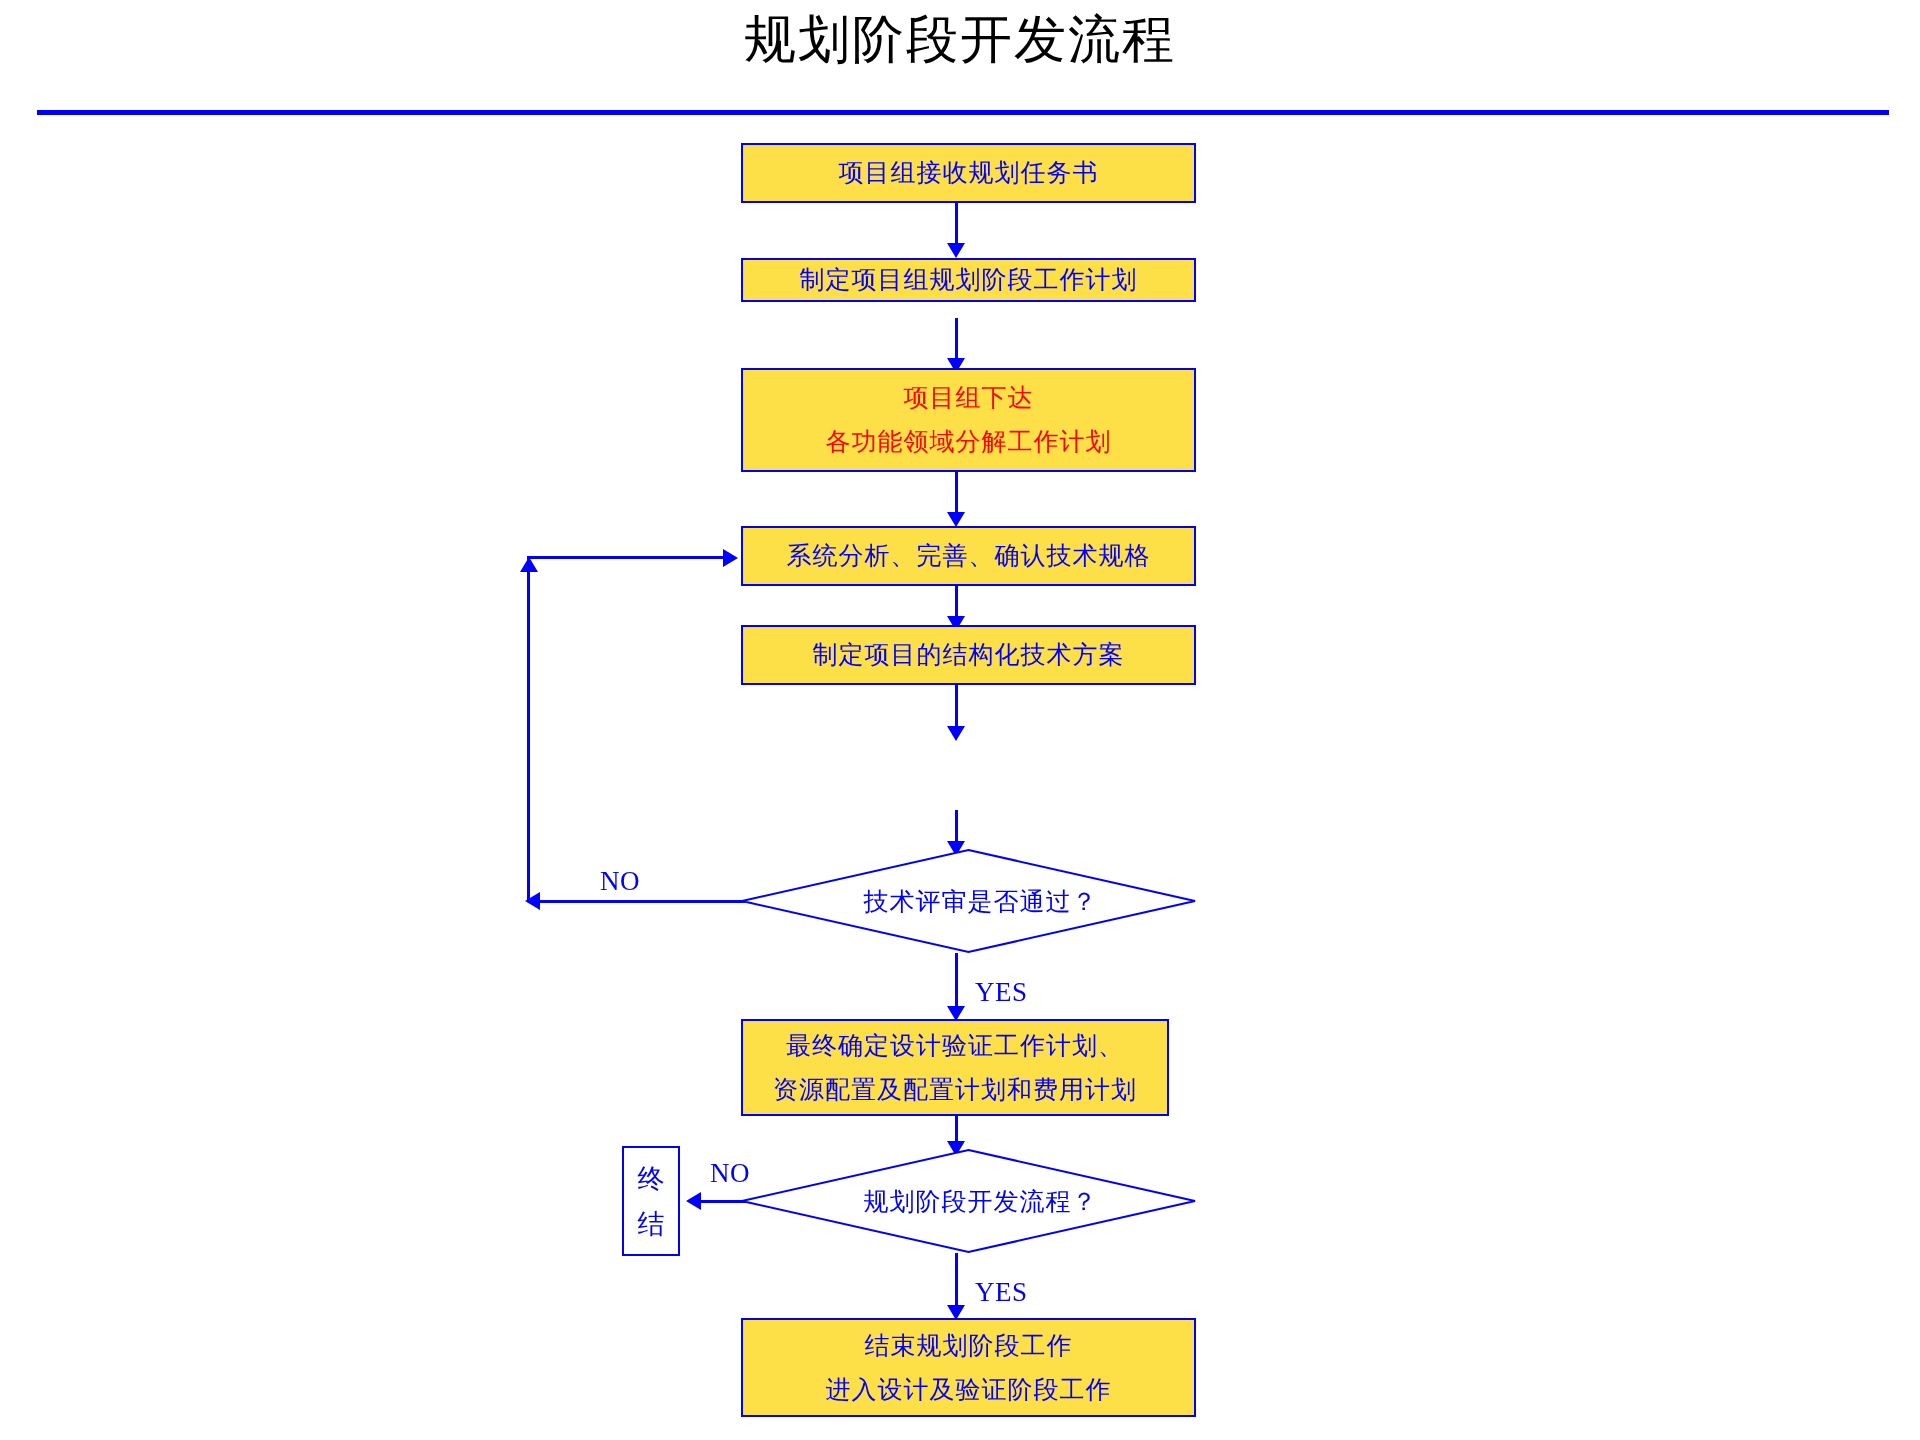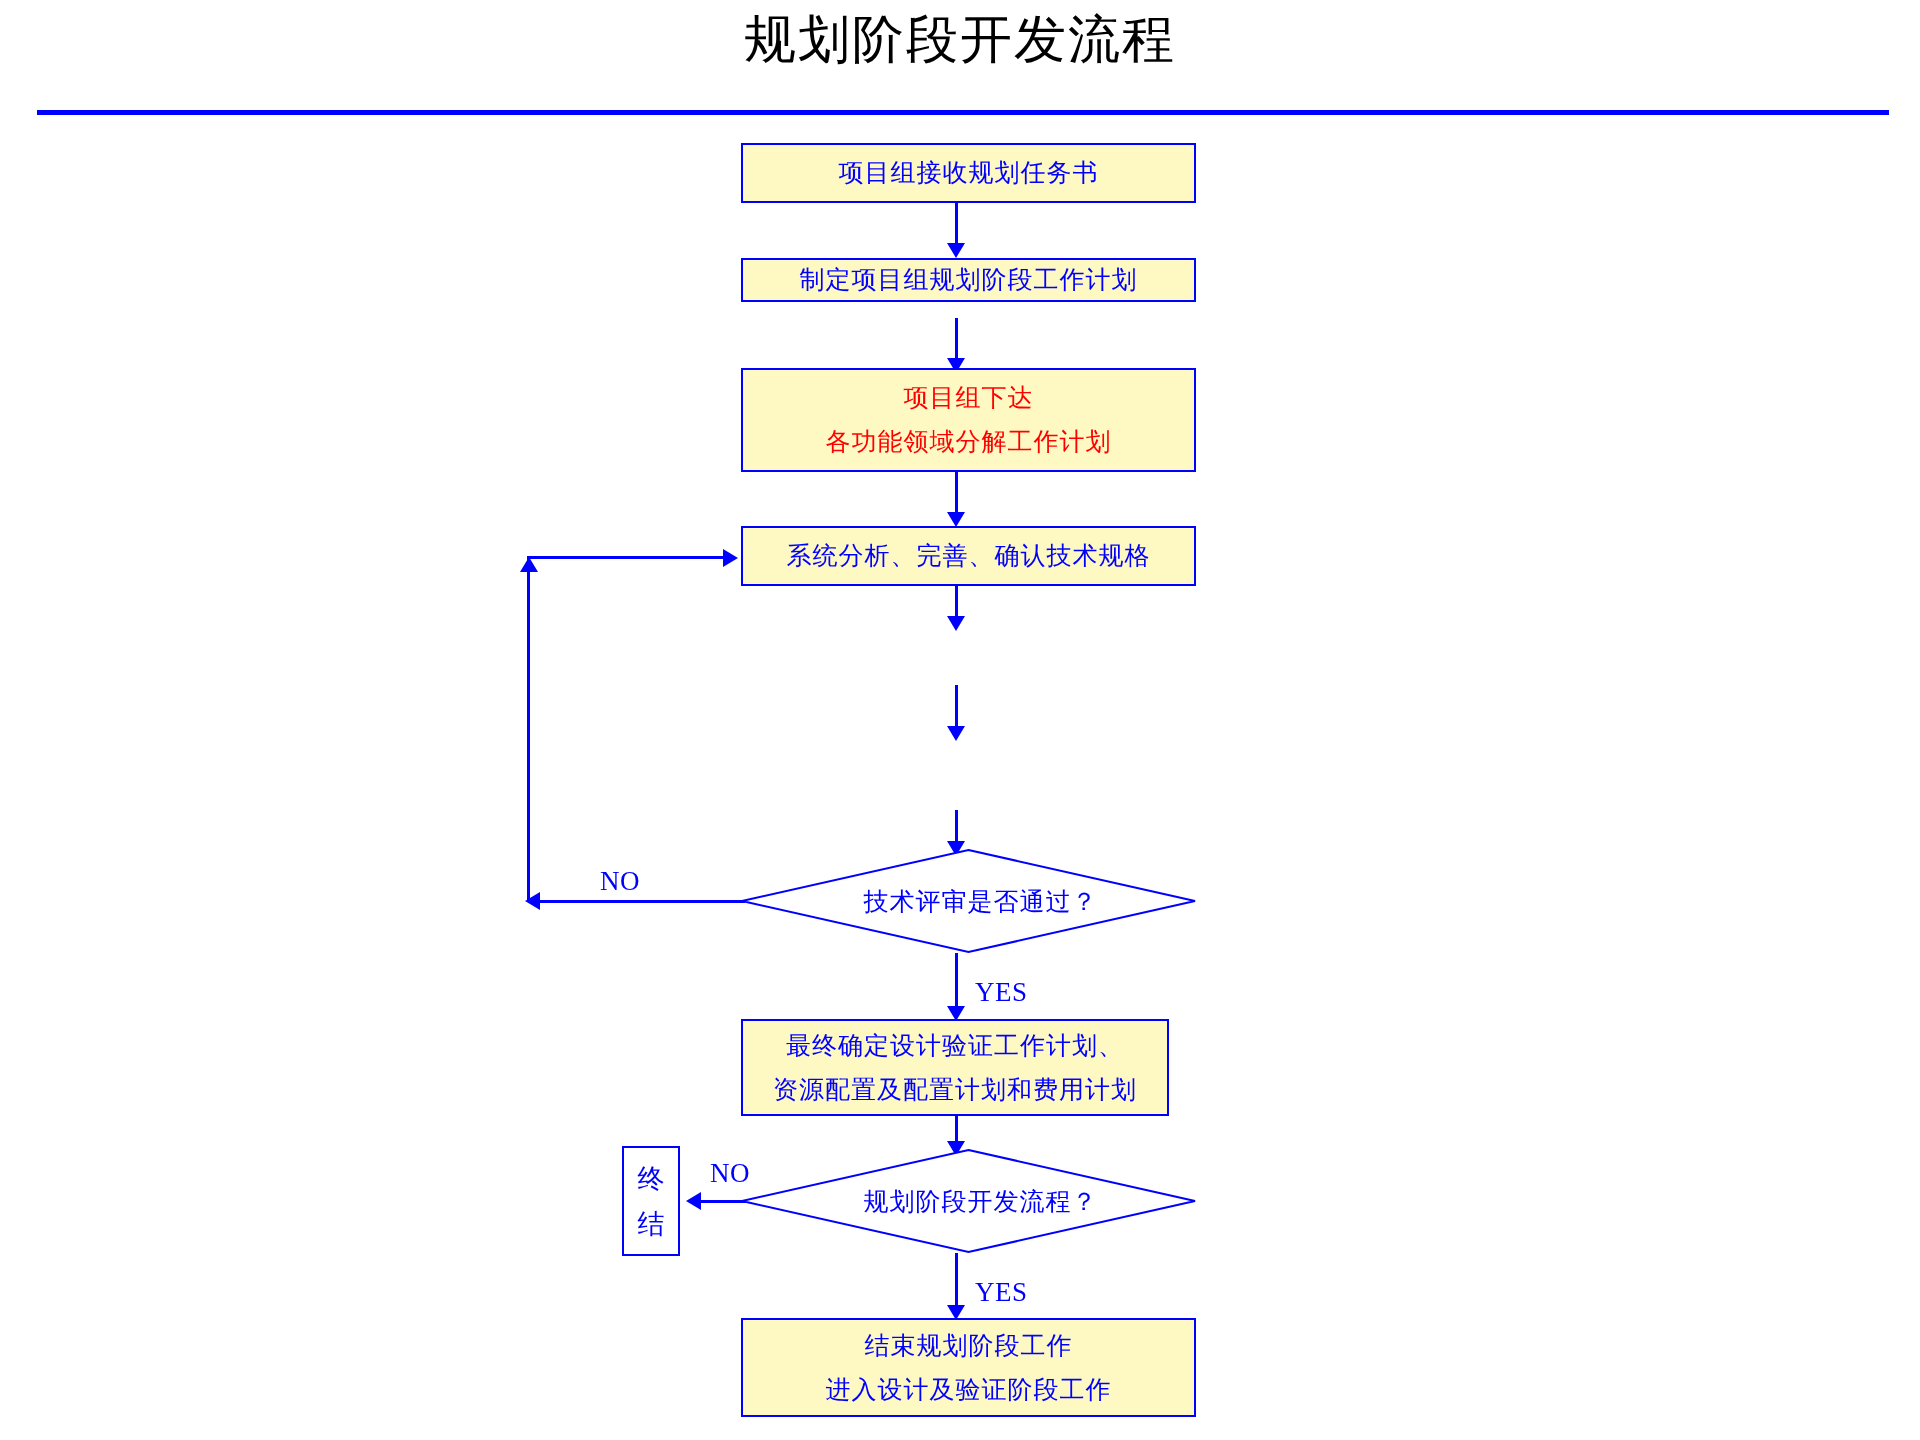--- a/index.html
+++ b/index.html
@@ -40,21 +40,21 @@
     width: 1852px;
     height: 5px;
     background: #0000ff;
   }
 
   
   .node {
     position: absolute;
     box-sizing: border-box;
     border: 2px solid #0000ff;
-    background: #fef9c3;
+    background: #fde047;
     color: #0000ff;
     font-size: 25px;
     line-height: 44px;
     text-align: center;
     display: flex;
     flex-direction: column;
     align-items: center;
     justify-content: center;
     letter-spacing: 1px;
     white-space: nowrap;
@@ -168,20 +168,23 @@
   <div class="conn v" style="left:955px; top:472px; height:45px;"></div>
   <div class="arrow down" style="left:947px; top:512px;"></div>
 
   <div class="node" style="left:741px; top:526px; width:455px; height:60px;">
     <span>系统分析、完善、确认技术规格</span>
   </div>
 
   <div class="conn v" style="left:955px; top:586px; height:36px;"></div>
   <div class="arrow down" style="left:947px; top:616px;"></div>
 
+  <div class="node" style="left:741px; top:625px; width:455px; height:60px;">
+    <span>制定项目的结构化技术方案</span>
+  </div>
 
   <div class="conn v" style="left:955px; top:685px; height:50px;"></div>
   <div class="arrow down" style="left:947px; top:726px;"></div>
 
 
   <div class="conn v" style="left:955px; top:810px; height:40px;"></div>
   <div class="arrow down" style="left:947px; top:841px;"></div>
 
   <div class="diamond-wrap" style="left:741px; top:849px; width:455px; height:104px;">
     <svg width="455" height="104" viewBox="0 0 455 104">

